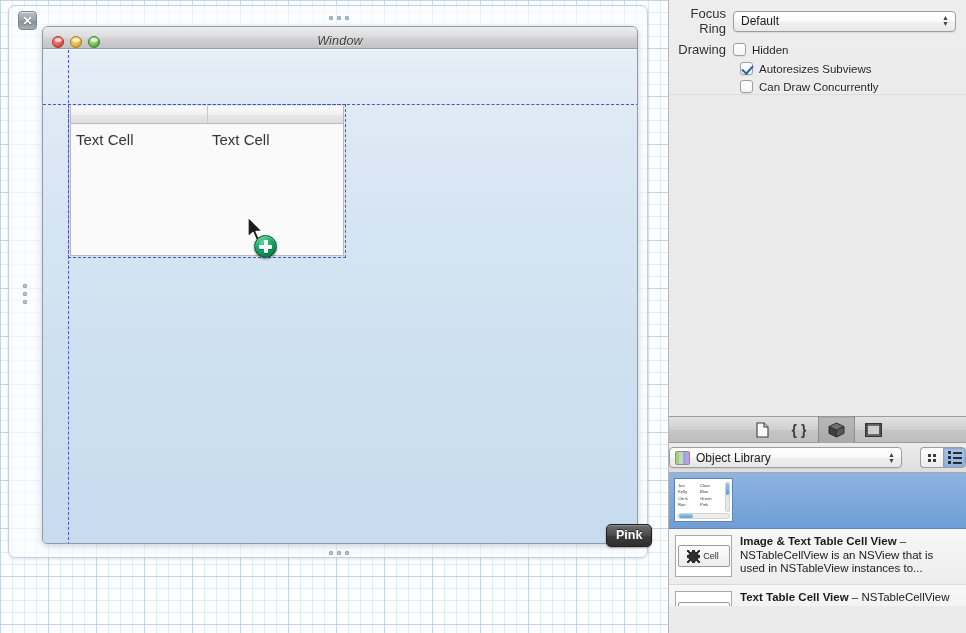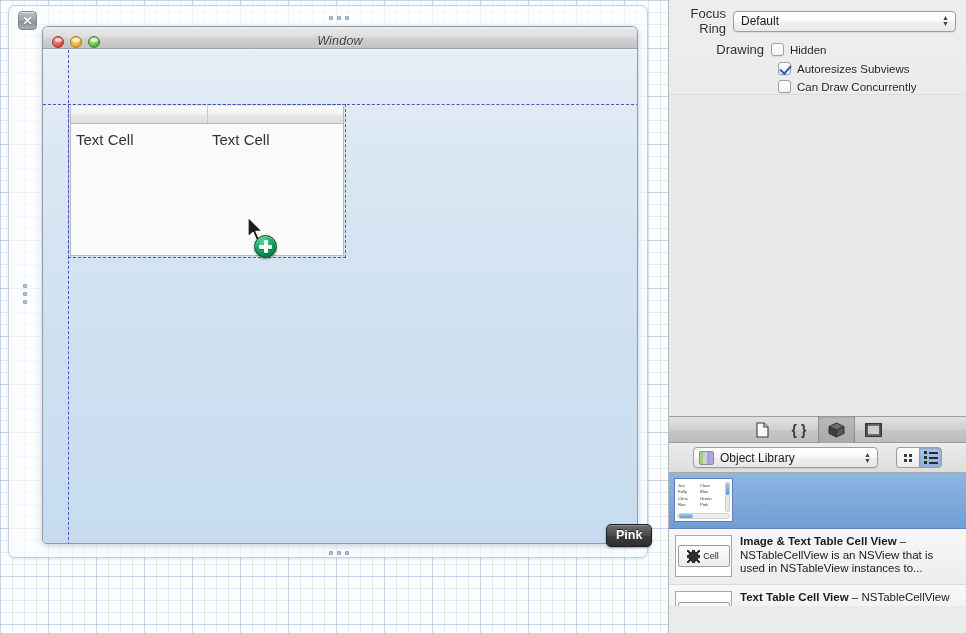--- a/index.html
+++ b/index.html
@@ -192,21 +192,21 @@
     box-shadow: 0 1px 1px rgba(0,0,0,0.08), inset 0 1px 0 #ffffff;
     display: flex; align-items: center;
     font-size: 12px; color: #1a1a1a; padding-left: 7px;
     cursor: pointer;
   }
   .popup .stepper {
     position: absolute; right: 6px; top: 50%; transform: translateY(-50%);
     display: flex; flex-direction: column; align-items: center;
     font-size: 7px; line-height: 6px; color: #444444;
   }
-  .cb-row { display: flex; align-items: center; margin-bottom: 5px; padding-left: 71px; margin-left: 38px; }
+  .cb-row { display: flex; align-items: center; margin-bottom: 5px; padding-left: 71px; }
   .cb {
     width: 13px; height: 13px; border-radius: 3px; margin-right: 6px;
     background: linear-gradient(to bottom, #ffffff 0%, #f4f4f4 100%);
     border: 1px solid #9f9f9f;
     box-shadow: inset 0 1px 0 #ffffff, 0 1px 1px rgba(0,0,0,0.07);
     position: relative; flex: 0 0 auto; cursor: pointer;
   }
   .cb.checked {
     background: linear-gradient(to bottom, #ffffff 0%, #eef4fb 100%);
   }
@@ -233,21 +233,21 @@
   }
   .lib-tab.active {
     background: linear-gradient(to bottom, #b9b9b9 0%, #a9a9a9 100%);
     box-shadow: inset 1px 0 0 rgba(0,0,0,0.12), inset -1px 0 0 rgba(0,0,0,0.12),
                 inset 0 1px 2px rgba(0,0,0,0.25);
   }
 
   
   #lib-chooser {
     height: 30px; display: flex; align-items: center; gap: 18px;
-    padding: 0 24px;
+    padding: 0 0;
     background: linear-gradient(to bottom, #ececec 0%, #dedede 100%);
     border-bottom: 1px solid #a8a8a8;
   }
   #lib-popup {
     flex: 1 1 auto; height: 21px; position: relative;
     background: linear-gradient(to bottom, #ffffff 0%, #fafafa 48%, #efefef 52%, #e7e7e7 100%);
     border: 1px solid #9d9d9d; border-radius: 4px;
     box-shadow: inset 0 1px 0 #ffffff, 0 1px 1px rgba(0,0,0,0.08);
     display: flex; align-items: center; padding-left: 5px; gap: 6px;
     font-size: 12px; color: #1a1a1a; cursor: pointer;

